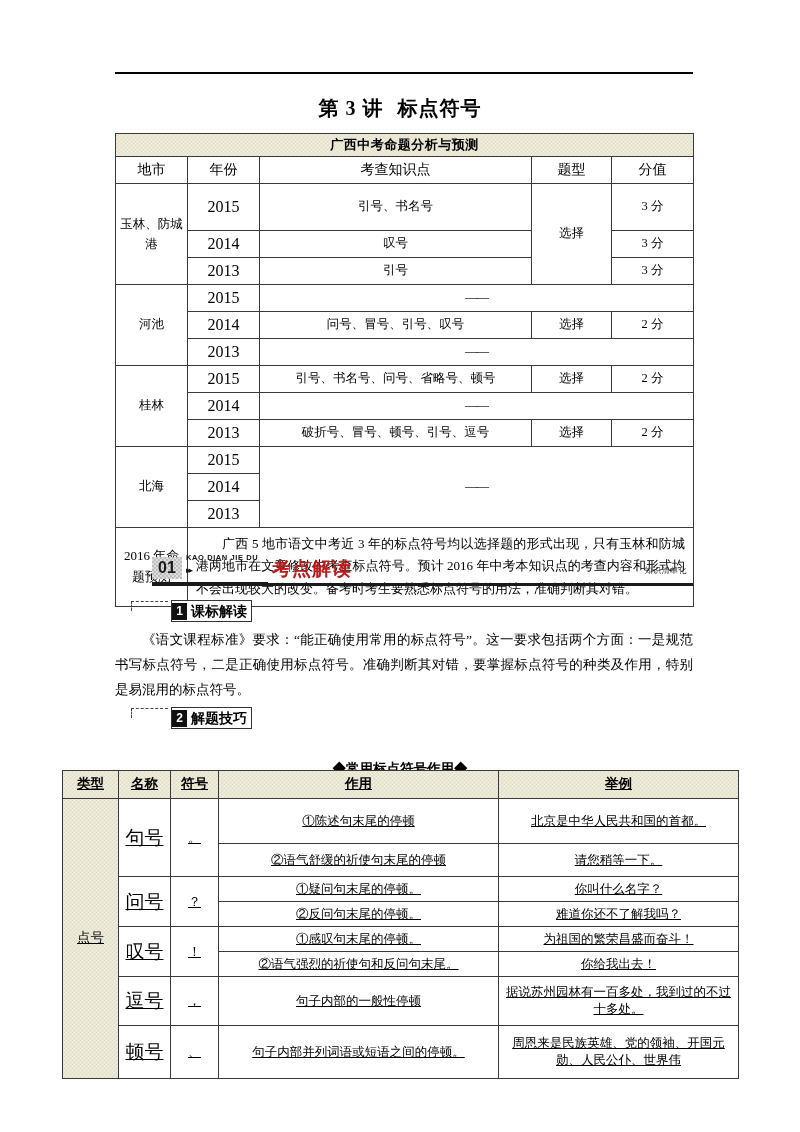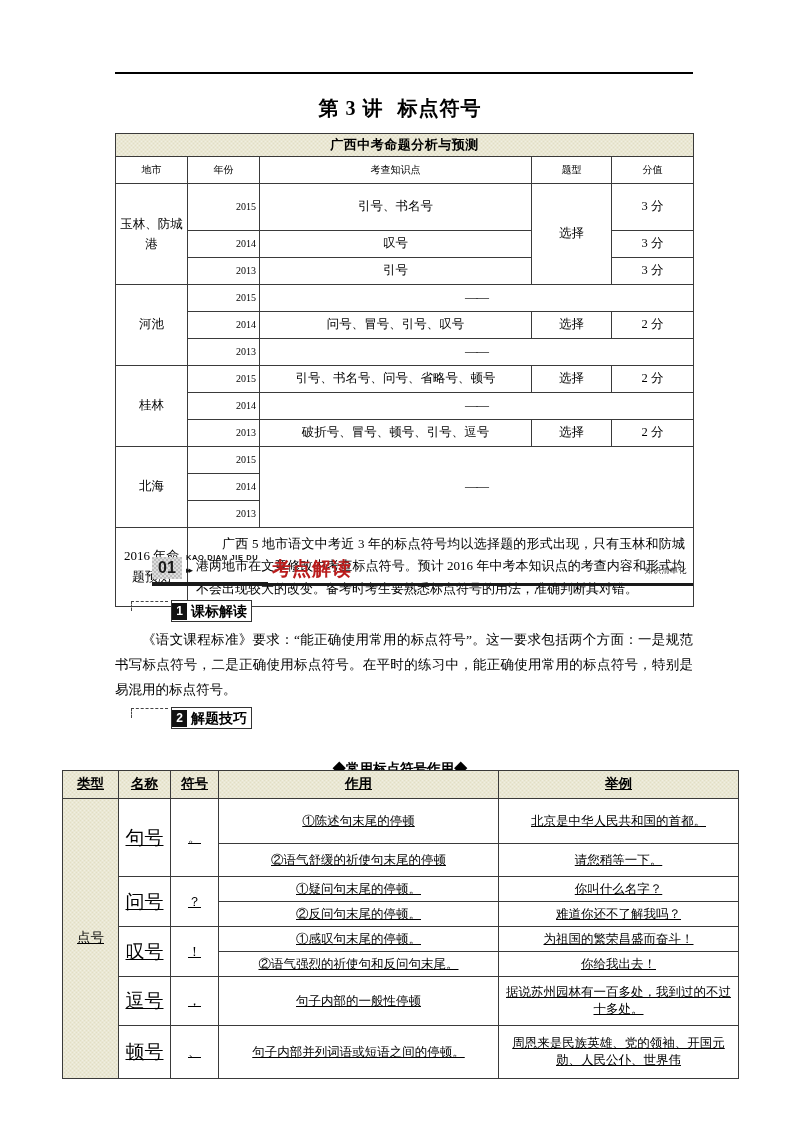--- a/index.html
+++ b/index.html
@@ -79,23 +79,23 @@
     top: 133px;
     width: 578px;
   }
   #table1 { width: 578px; }
   #table1 .banner {
     font-weight: bold;
     font-size: 13px;
     height: 18px;
     letter-spacing: .5px;
   }
-  #table1 .colhead { height: 22px; font-size: 10px; }
+  #table1 .colhead { height: 22px; font-size: 14px; }
   #table1 td { height: 22px; }
-  #table1 .yr { font-size: 10px; text-align: right; }
+  #table1 .yr { font-size: 16px; }
   #table1 .dash { letter-spacing: -1px; }
   #table1 .predict-label { font-size: 13px; line-height: 1.6; }
   #table1 .predict-body {
     text-align: justify;
     text-justify: inter-ideograph;
     font-size: 13px;
     line-height: 1.72;
     padding: 5px 8px 6px 8px;
     text-indent: 2em;
   }
@@ -379,21 +379,21 @@
     <div class="sec-title">考点解读</div>
     <div class="side-note">知识清单化</div>
     <div class="rule-thin"></div>
     <div class="rule-thick"></div>
   </div>
 
   <div class="subhead" style="left:131px; top:600px;">
     <span class="leader"></span><span class="tagbox"><span class="tagnum">1</span><span class="tagtext">课标解读</span></span>
   </div>
 
-  <div id="para1">《语文课程标准》要求：“能正确使用常用的标点符号”。这一要求包括两个方面：一是规范书写标点符号，二是正确使用标点符号。在平时的练习中，能正确使用常用的标点符号，特别是易混用的标点符号。</div>
+  <div id="para1">《语文课程标准》要求：“能正确使用常用的标点符号”。这一要求包括两个方面：一是规范书写标点符号，二是正确使用标点符号。准确判断其对错，要掌握标点符号的种类及作用，特别是易混用的标点符号。</div>
 
   <div class="subhead" style="left:131px; top:707px;">
     <span class="leader"></span><span class="tagbox"><span class="tagnum">2</span><span class="tagtext">解题技巧</span></span>
   </div>
 
   <div id="table2-title">◆常用标点符号作用◆</div>
 
   <div id="table2-wrap">
     <table class="doc" id="table2">
       <colgroup>

